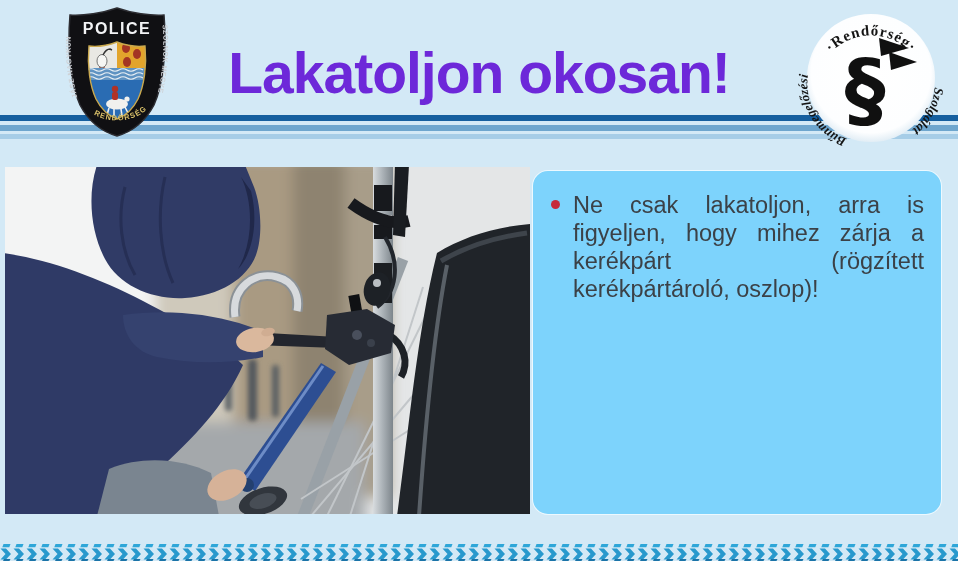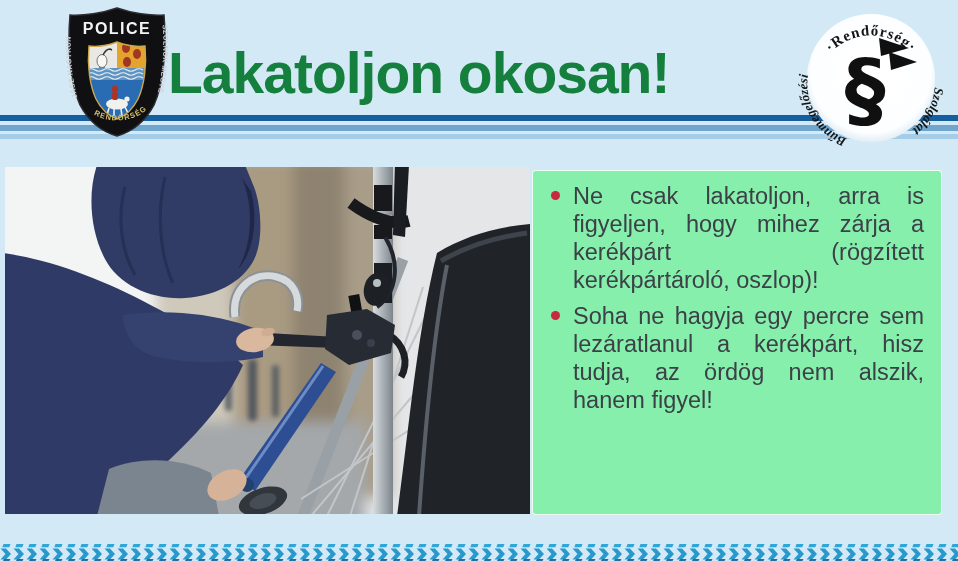--- a/index.html
+++ b/index.html
@@ -3,38 +3,38 @@
 <meta charset="utf-8">
 <style>
   html,body{margin:0;padding:0;background:#ffffff;}
   .poster{
     position:relative;width:958px;height:561px;overflow:hidden;
     background:#d3e9f6;font-family:"Liberation Sans",sans-serif;
   }
   
   .title{
     position:absolute;left:168px;right:168px;top:40px;margin:0;
-    font-size:57px;font-weight:bold;letter-spacing:-1px;
-    color:#15803d;white-space:nowrap;
+    text-align:center;font-size:57px;font-weight:bold;letter-spacing:-1px;
+    color:#6d28d9;white-space:nowrap;
   }
   .stripes{position:absolute;left:0;right:0;top:115px;}
   .stripes .s{width:100%;}
   .stripes .s1{height:6px;background:#155f9f;margin-bottom:4px;}
   .stripes .s2{height:6px;background:#6ea6ce;margin-bottom:3px;}
   .stripes .s3{height:5px;background:#a6cde7;}
   .badge{position:absolute;left:63px;top:6px;width:108px;height:132px;}
   .crest{position:absolute;left:797px;top:12px;width:148px;height:138px;}
   
   .photo{position:absolute;left:5px;top:167px;width:525px;height:347px;overflow:hidden;}
   .photo svg{display:block;width:100%;height:100%;}
   
   .panel{
     position:absolute;left:532px;top:170px;width:410px;height:345px;
-    background:#86efac;border:1.5px solid rgba(255,255,255,.85);
-    border-radius:4px;box-sizing:border-box;padding:11px 17px 8px 14px;
+    background:#7dd3fc;border:1.5px solid rgba(255,255,255,.85);
+    border-radius:16px;box-sizing:border-box;padding:20px 17px 8px 14px;
   }
   .panel ul{list-style:none;margin:0;padding:0;}
   .tip{position:relative;padding-left:26px;margin-bottom:8px;}
   .tip .dot{
     position:absolute;left:4px;top:9px;width:9px;height:9px;border-radius:50%;
     background:#c62a3c;
   }
   .tip-text{
     display:block;text-align:justify;font-size:23.5px;line-height:28px;
     color:#3b4147;
@@ -215,24 +215,20 @@
       <ellipse cx="258" cy="334" rx="14" ry="7" fill="#474d55" transform="rotate(-18 258 334)"></ellipse>
     </svg>
   </div>
 
   <section class="panel">
     <ul>
       <li class="tip">
         <span class="dot"></span>
         <span class="tip-text">Ne csak lakatoljon, arra is figyeljen, hogy mihez zárja a kerékpárt (rögzített kerékpártároló, oszlop)!</span>
       </li>
-      <li class="tip">
-        <span class="dot"></span>
-        <span class="tip-text">Soha ne hagyja egy percre sem lezáratlanul a kerékpárt, hisz tudja, az ördög nem alszik, hanem figyel!</span>
-      </li>
     </ul>
   </section>
 
   <svg class="band" viewBox="0 0 958 17" preserveAspectRatio="none">
     <defs>
       <pattern id="tread" width="13" height="17" patternUnits="userSpaceOnUse">
         <path d="M3.5,0 h7 l-1.2,3.2 h-7 Z" fill="#2ea6d8"></path>
         <path d="M0.5,4.5 h5.5 l5,5.5 -5,5.5 h-5.5 l5,-5.5 Z" fill="#2899cd"></path>
         <path d="M4,15 h6.5 l-1,2 h-6.5 Z" fill="#1b74a8"></path>
       </pattern>

